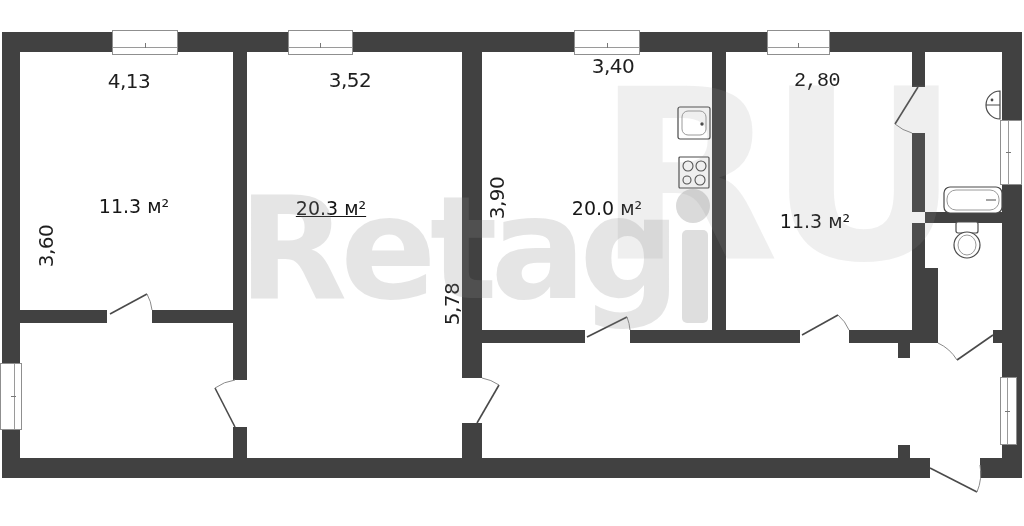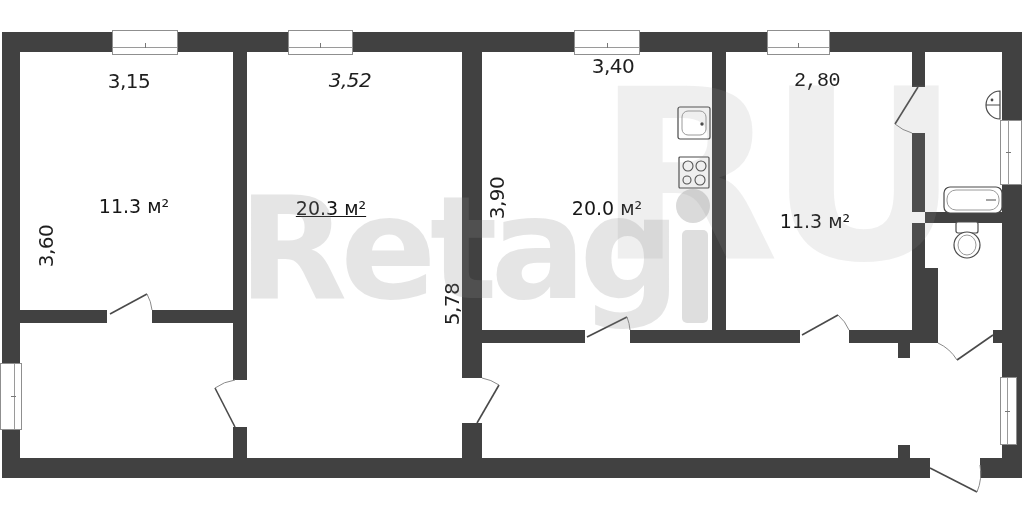--- a/index.html
+++ b/index.html
@@ -139,22 +139,22 @@
     <rect x="2" y="2" width="58" height="26" rx="6" fill="#ffffff" stroke="#4a4a4a" stroke-width="1.2"></rect>
     <rect x="5" y="5" width="52" height="20" rx="9" fill="none" stroke="#9a9a9a" stroke-width="1"></rect>
     <path d="M44,15 L54,15" stroke="#4a4a4a" stroke-width="1"></path>
   </svg>
   <svg class="fixture" style="left:948px;top:220px;" width="38" height="40" viewBox="0 0 38 40">
     <rect x="8" y="2" width="22" height="11" rx="2" fill="#ffffff" stroke="#4a4a4a" stroke-width="1.2"></rect>
     <ellipse cx="19" cy="25" rx="13" ry="13" fill="#ffffff" stroke="#4a4a4a" stroke-width="1.2"></ellipse>
     <ellipse cx="19" cy="25" rx="9" ry="10" fill="none" stroke="#9a9a9a" stroke-width="1"></ellipse>
   </svg>
 
-  <div class="dim" style="left:99px;top:69px;width:60px;">3,15</div>
-  <div class="dim" style="left:320px;top:68px;width:60px;font-style:italic;">3,52</div>
+  <div class="dim" style="left:99px;top:69px;width:60px;">4,13</div>
+  <div class="dim" style="left:320px;top:68px;width:60px;">3,52</div>
   <div class="dim" style="left:583px;top:54px;width:60px;">3,40</div>
   <div class="dim" style="left:787px;top:69px;width:60px;font-family:Liberation Mono, monospace;">2,80</div>
   <div class="dim dimv" style="left:16px;top:234px;width:60px;">3,60</div>
   <div class="dim dimv" style="left:467px;top:186px;width:60px;">3,90</div>
   <div class="dim dimv" style="left:422px;top:292px;width:60px;">5,78</div>
 
   <div class="area" style="left:94px;top:195px;width:80px;">11.3 м²</div>
   <div class="area" style="left:291px;top:197px;width:80px;text-decoration:underline;">20.3 м²</div>
   <div class="area" style="left:567px;top:197px;width:80px;">20.0 м²</div>
   <div class="area" style="left:775px;top:210px;width:80px;">11.3 м²</div>

